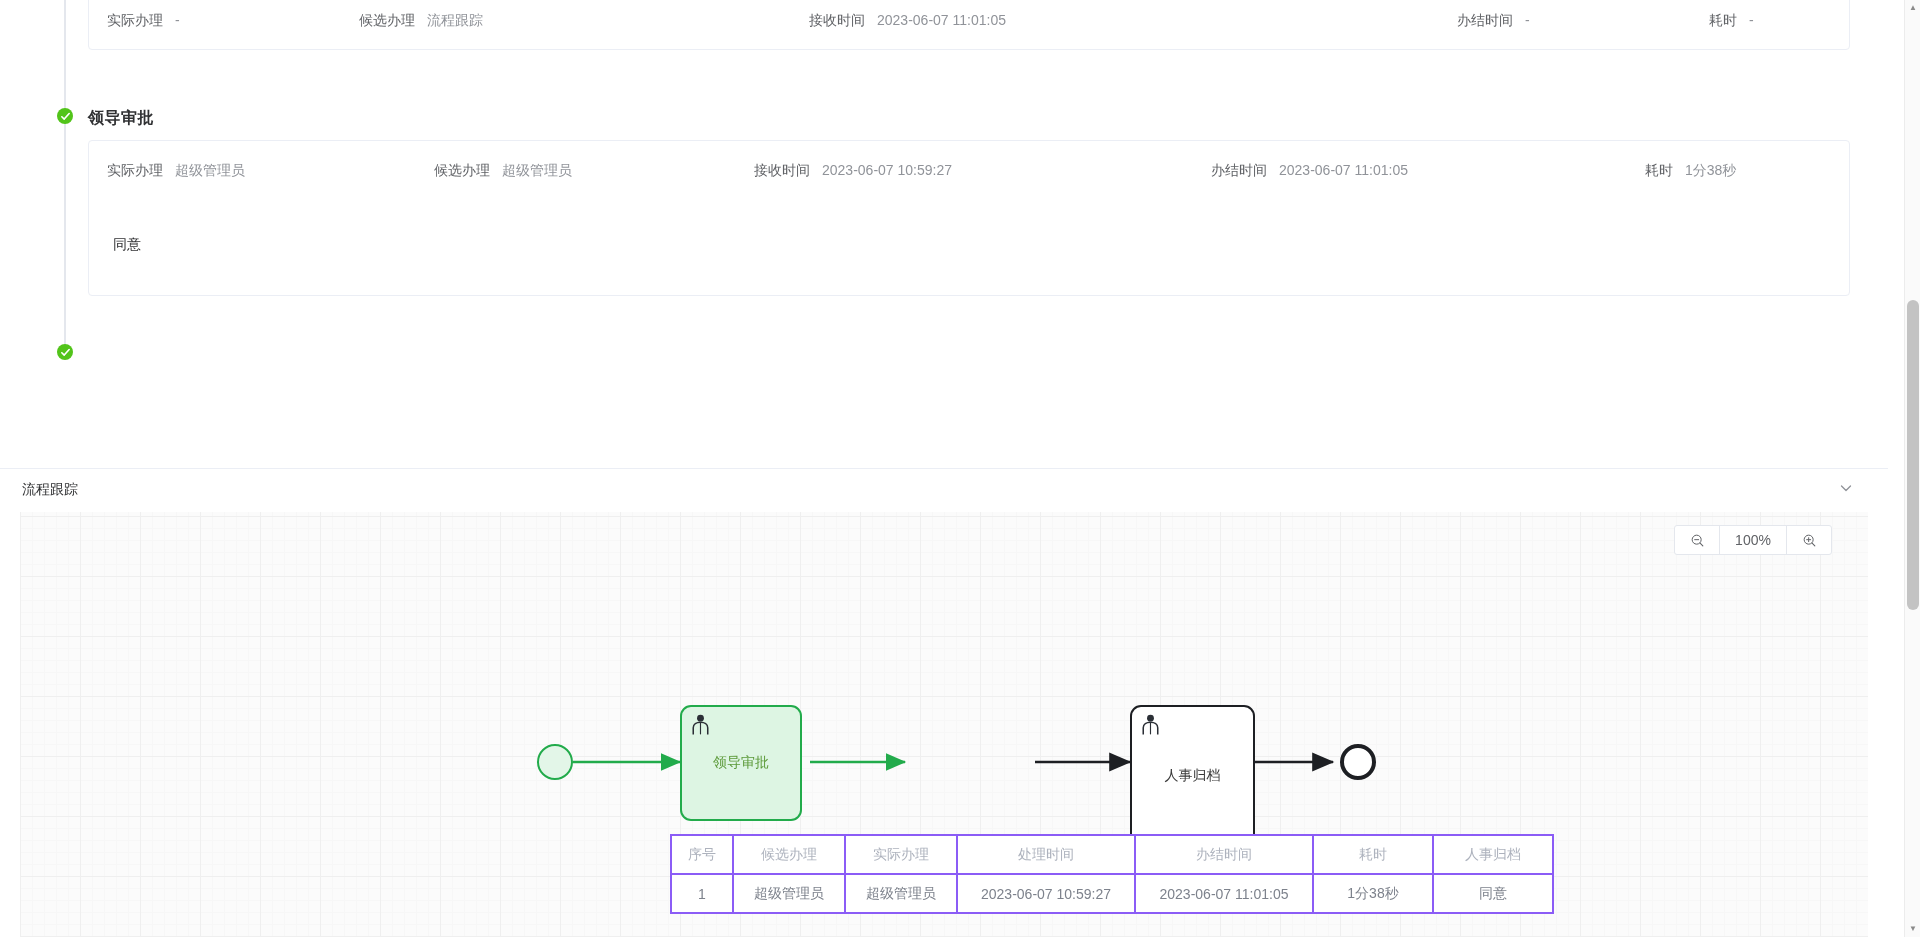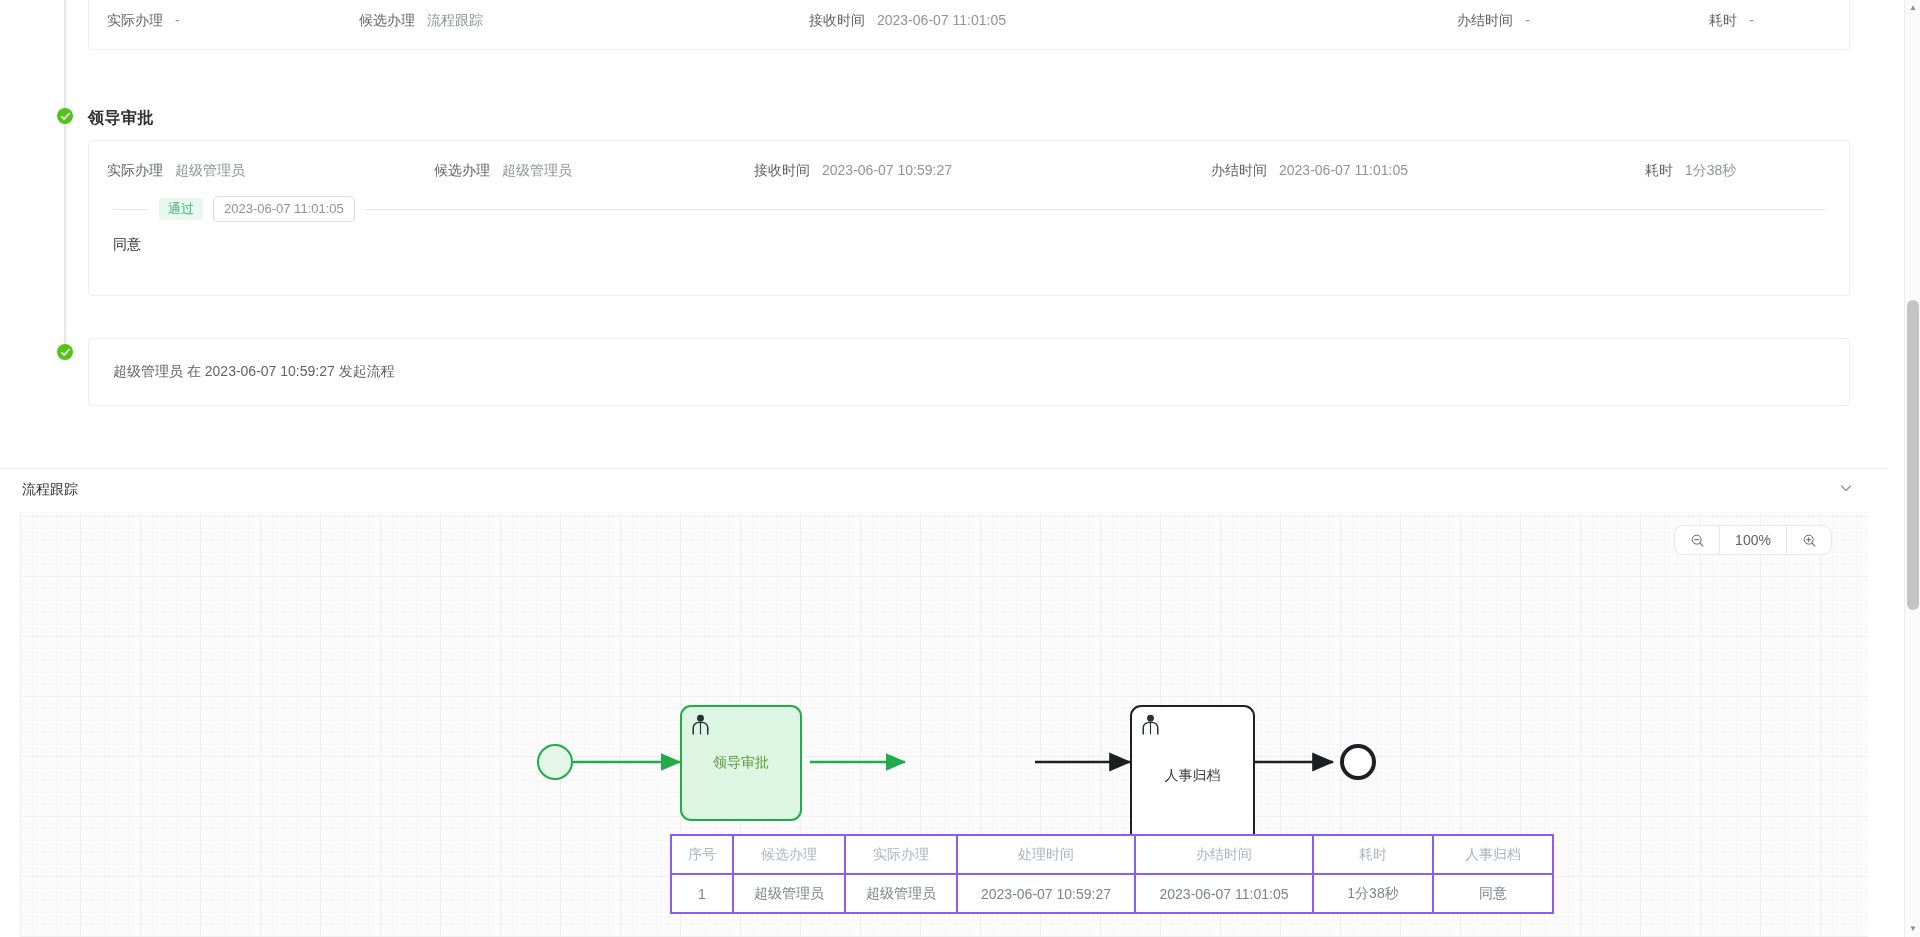--- a/index.html
+++ b/index.html
@@ -110,21 +110,21 @@
       linear-gradient(to right, #f7f7f7 1px, transparent 1px),
       linear-gradient(to bottom, #f7f7f7 1px, transparent 1px);
     background-size: 60px 60px, 60px 60px, 12px 12px, 12px 12px;
     background-position: 0 4px, 0 4px, 0 4px, 0 4px;
     overflow: hidden;
   }
 
   .zoom-ctl {
     position: absolute; right: 36px; top: 13px;
     display: flex; align-items: stretch;
-    border: 1px solid #e4e7ed; border-radius: 9px; background: #fff;
+    border: 1px solid #e4e7ed; border-radius: 3px; background: #fff;
     height: 30px; overflow: hidden;
   }
   .zoom-ctl > div {
     display:flex; align-items:center; justify-content:center;
   }
   .zoom-btn { width: 44px; color: #606266; }
   .zoom-btn svg { width: 15px; height: 15px; }
   .zoom-val {
     width: 68px; font-size: 14px; color: #606266;
     border-left: 1px solid #e4e7ed; border-right: 1px solid #e4e7ed;
@@ -220,37 +220,28 @@
           <span class="k">接收时间</span><span class="v">2023-06-07 10:59:27</span>
         </div>
         <div class="kv" style="left:1122px;">
           <span class="k">办结时间</span><span class="v">2023-06-07 11:01:05</span>
         </div>
         <div class="kv" style="left:1556px;">
           <span class="k">耗时</span><span class="v">1分38秒</span>
         </div>
       </div>
 
-      <div class="split" style="top:56px;">
-        <span class="line-s"></span>
-        <span class="badge-pass">通过</span>
-        <span class="chip-time">2023-06-07 11:01:05</span>
-        <span class="line-l"></span>
-      </div>
 
       <div class="comment" style="top:95px;">同意</div>
     </div>
 
     <div class="tl-dot" style="top:344px;">
       <svg viewBox="0 0 12 12" aria-hidden="true">
           <path d="M2 6.3 L4.6 8.8 L10 2.8" stroke="#ffffff" stroke-width="1.8" fill="none" stroke-linecap="round" stroke-linejoin="round"></path>
         </svg>
-    </div>
-    <div class="card" style="top:338px; height:68px;">
-      <div class="comment" style="top:24px; color:#606266;">超级管理员 在 2023-06-07 10:59:27 发起流程</div>
     </div>
   </div>
 
   <div class="track-head">
     <span class="label">流程跟踪</span>
     <span class="chev">
       <svg width="16" height="16" viewBox="0 0 16 16">
           <path d="M3.5 6 L8 10.5 L12.5 6" stroke="#909399" stroke-width="1.3" fill="none" stroke-linecap="round" stroke-linejoin="round"></path>
         </svg>
     </span>

